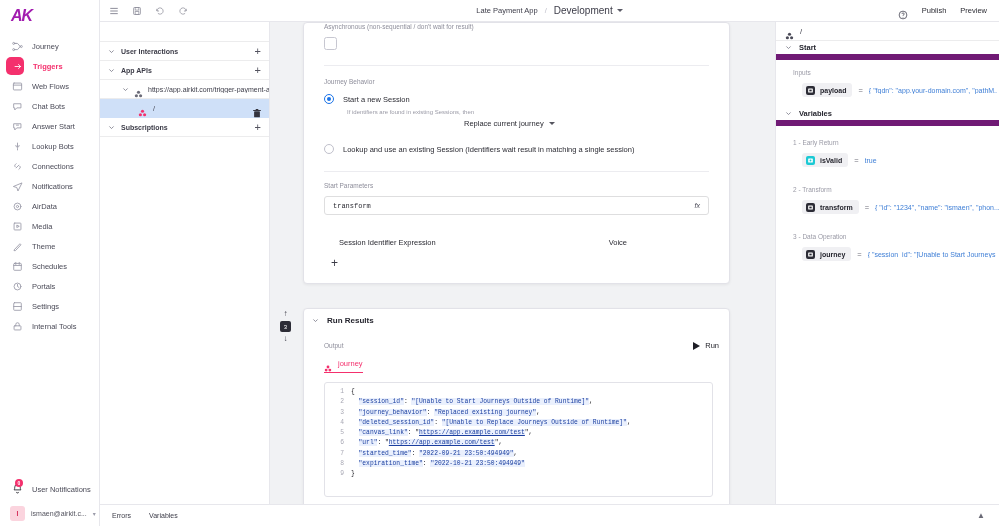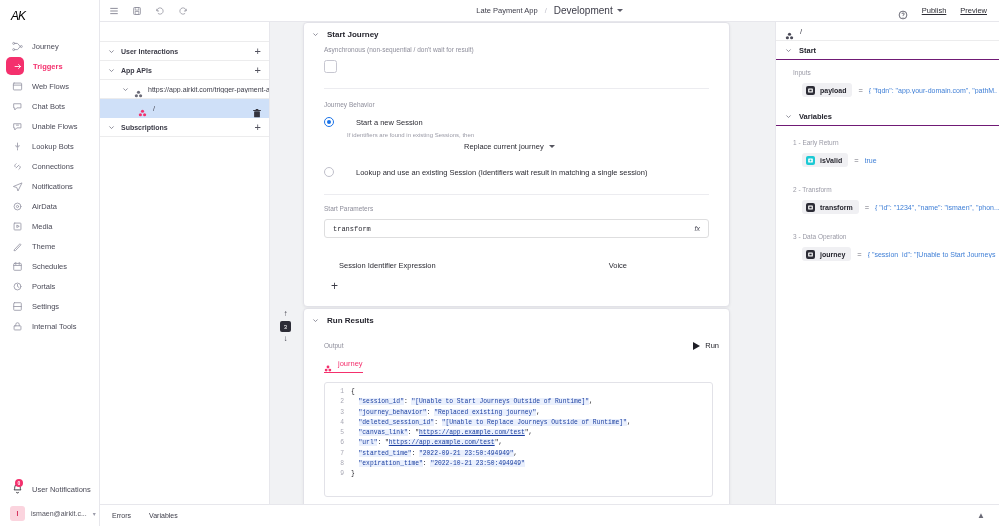--- a/index.html
+++ b/index.html
@@ -15,21 +15,21 @@
   
   .leftnav {
     width: 100px; height: 526px;
     background: #ffffff;
     border-right: 1px solid #e7e7ec;
     display: flex; flex-direction: column;
     flex: 0 0 100px;
     position: relative;
   }
   .logo-wrap { height: 28px; display: flex; align-items: center; padding-left: 11px; margin-top: 2px; }
-  .logo { font-size: 12px; font-weight: normal; color: #000000; letter-spacing: -1px; font-style: italic; }
+  .logo { font-size: 16px; font-weight: bold; color: #a21caf; letter-spacing: -1px; font-style: italic; }
   .nav-items { margin-top: 6px; display: flex; flex-direction: column; }
   .nav-item {
     height: 20px; display: flex; align-items: center;
     padding-left: 12px; gap: 9px; cursor: pointer;
     position: relative;
   }
   .nav-item .nav-ico {
     width: 11px; height: 11px; flex: 0 0 11px;
     display: flex; align-items: center; justify-content: center;
     color: #9a9aa8;
@@ -67,21 +67,21 @@
   .user-email { font-size: 7px; color: #54545f; }
   .caret-small { font-size: 6px; color: #9a9aa8; }
 
   
   .maincol { flex: 1 1 auto; display: flex; flex-direction: column; min-width: 0; }
 
   
   .topbar {
     height: 22px; flex: 0 0 22px;
     background: #fff; border-bottom: 1px solid #e7e7ec;
-    display: flex; align-items: center; position: relative; text-decoration: underline;
+    display: flex; align-items: center; position: relative;
   }
   .tb-icons { display: flex; gap: 13px; padding-left: 9px; align-items: center; }
   .tb-ico { width: 10px; height: 10px; color: #8d8d9a; cursor: pointer; display: flex; align-items:center; justify-content:center;}
   .tb-center {
     position: absolute; left: 0; right: 0;
     display: flex; align-items: center; justify-content: center; gap: 7px;
     pointer-events: none;
   }
   .tb-center > * { pointer-events: auto; }
   .app-title { font-size: 7.5px; color: #3c3c48; }
@@ -154,21 +154,21 @@
     padding-left: 8px;
   }
   .card-title { font-size: 8px; font-weight: bold; color: #25252e; }
   .card-body { padding: 0 20px 14px 20px; }
   .field-label { font-size: 6.5px; color: #8e8e9b; margin-bottom: 7px; }
   .checkbox {
     width: 13px; height: 13px; border: 1px solid #c7c7d1; border-radius: 2.5px;
     background: #fff; cursor: pointer;
   }
   .hr { height: 1px; background: #ececf0; margin: 15px 0 12px 0; }
-  .radio-row { display: flex; align-items: center; gap: 22px; margin-top: 9px; }
+  .radio-row { display: flex; align-items: center; gap: 9px; margin-top: 9px; }
   .radio {
     width: 10px; height: 10px; border-radius: 50%;
     border: 1.5px solid #c0c0cb; background: #fff; flex: 0 0 10px;
     position: relative; cursor: pointer;
   }
   .radio.checked { border-color: #1a73e8; }
   .radio.checked::after {
     content: ''; position: absolute; left: 2px; top: 2px;
     width: 4.2px; height: 4.2px; border-radius: 50%; background: #1a73e8;
   }
@@ -226,21 +226,21 @@
     background: #fff; border-left: 1px solid #e7e7ec;
     display: flex; flex-direction: column;
   }
   .rp-head {
     height: 19px; display: flex; align-items: center; gap: 6px;
     padding-left: 9px; border-bottom: 1px solid #ececed;
   }
   .rp-head-label { font-size: 7.5px; color: #3c3c48; }
   .rp-section {
     height: 19px; display: flex; align-items: center; gap: 7px;
-    padding-left: 9px; border-bottom: 1px solid #701a75; cursor: pointer;
+    padding-left: 9px; border-bottom: 6px solid #701a75; cursor: pointer;
   }
   .rp-section-label { font-size: 7.5px; font-weight: bold; color: #25252e; }
   .rp-sub { font-size: 6.5px; color: #9a9aa6; padding: 9px 0 0 17px; }
   .chip-row { display: flex; align-items: center; gap: 6px; padding: 7px 0 10px 26px; }
   .chip {
     display: flex; align-items: center; gap: 5px;
     background: #f0f0f3; border-radius: 3px; padding: 2.5px 6px 2.5px 4px;
   }
   .chip-ico { width: 9px; height: 9px; border-radius: 2px; display:flex;align-items:center;justify-content:center; }
   .chip-ico.dark { background: #2c2c36; color: #fff; font-size: 6px; }
@@ -305,21 +305,21 @@
           </span>
           <span class="nav-label">Chat Bots</span>
         </div>
         <div class="nav-item">
           <span class="nav-ico">
             <svg viewBox="0 0 16 16" width="11" height="11" fill="none" stroke="currentColor" stroke-width="1.25" stroke-linecap="round" stroke-linejoin="round">
               <path d="M3 4h10v6H7l-3 3V10H3z"></path>
               <path d="M6.5 6h3"></path>
             </svg>
           </span>
-          <span class="nav-label">Unable Flows</span>
+          <span class="nav-label">Answer Start</span>
         </div>
         <div class="nav-item">
           <span class="nav-ico">
             <svg viewBox="0 0 16 16" width="11" height="11" fill="none" stroke="currentColor" stroke-width="1.25" stroke-linecap="round" stroke-linejoin="round">
               <path d="M8 3v6M5.5 6.5a2.5 2.5 0 0 0 5 0M8 11v2"></path>
             </svg>
           </span>
           <span class="nav-label">Lookup Bots</span>
         </div>
         <div class="nav-item">
@@ -547,28 +547,20 @@
 
       <div class="canvas">
 
         <div class="vzoom">
           <span class="vz-arrow">↑</span>
           <span class="vz-box">3</span>
           <span class="vz-arrow">↓</span>
         </div>
 
         <div class="card">
-          <div class="card-head">
-            <span class="chev">
-              <svg viewBox="0 0 10 10" width="7" height="7" fill="none" stroke="#7d7d8a" stroke-width="1.2">
-                  <path d="M2 3.5L5 6.5 8 3.5"></path>
-                </svg>
-            </span>
-            <span class="card-title">Start Journey</span>
-          </div>
           <div class="card-body">
             <div class="field-label">Asynchronous (non-sequential / don't wait for result)</div>
             <div class="checkbox"></div>
 
             <div class="hr"></div>
 
             <div class="field-label">Journey Behavior</div>
 
             <div class="radio-row">
               <span class="radio checked"></span>

